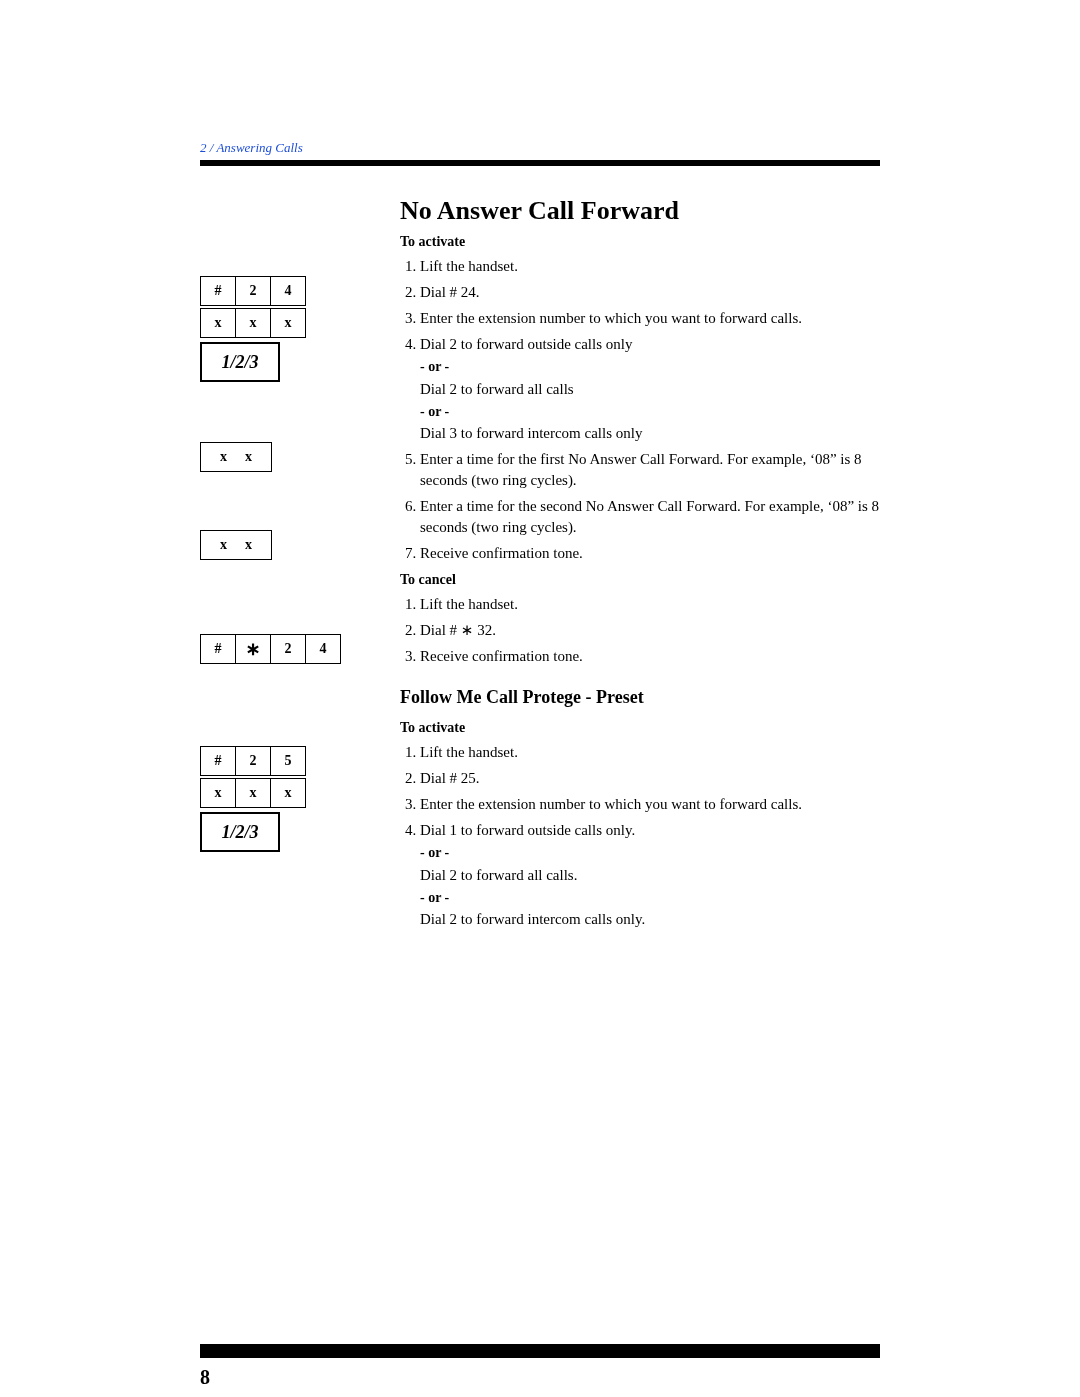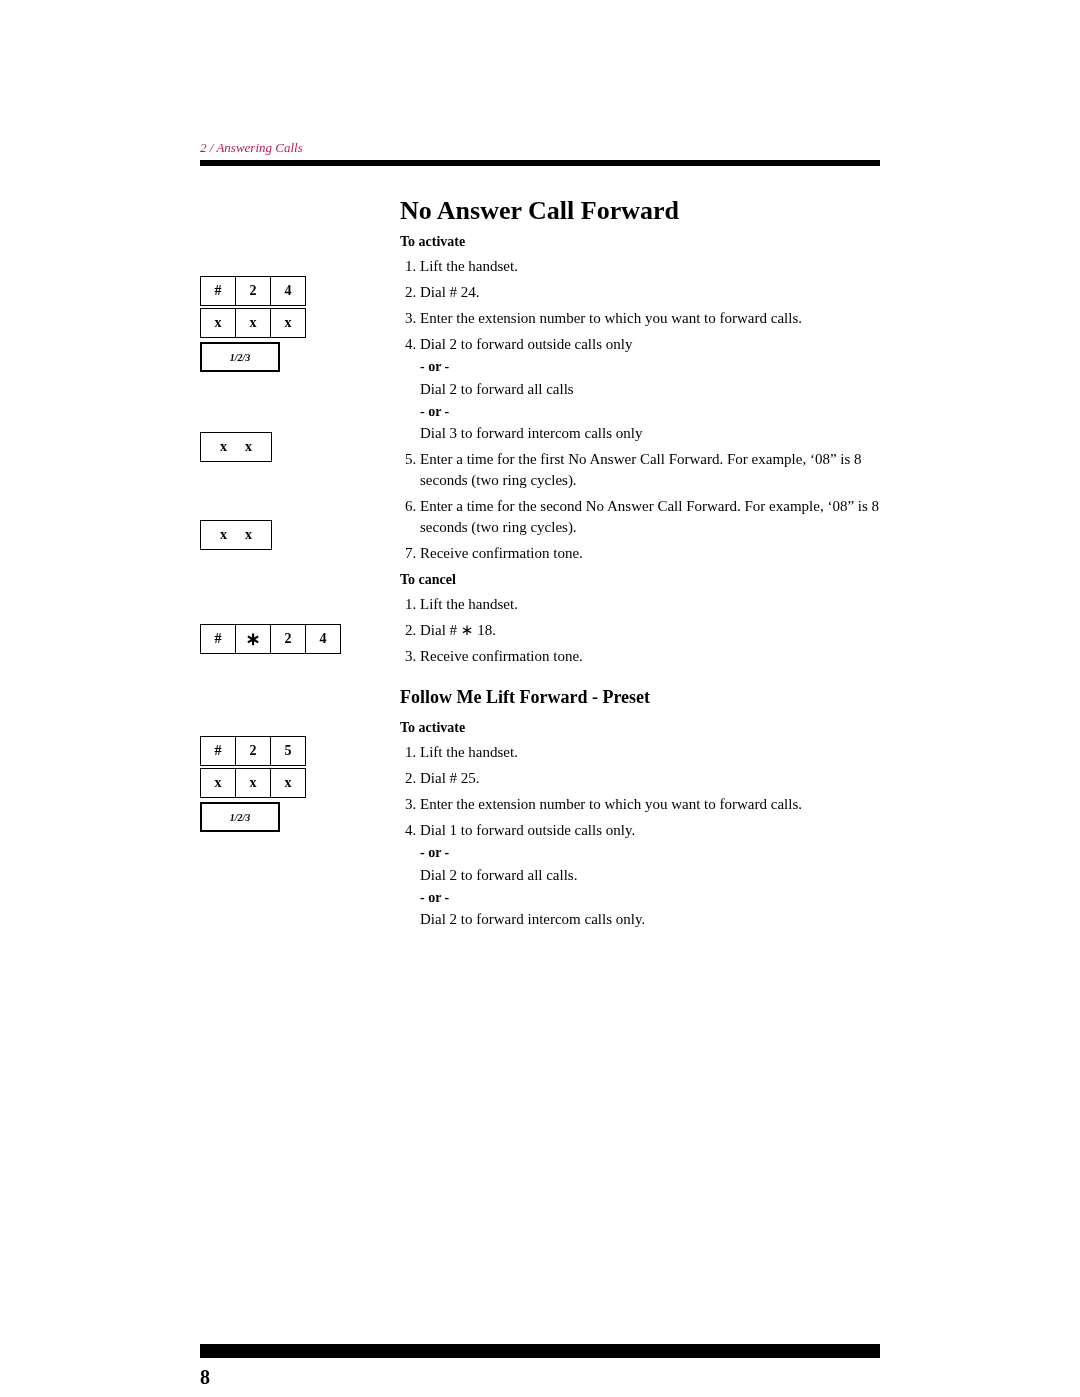--- a/index.html
+++ b/index.html
@@ -20,21 +20,21 @@
       background: #fff;
       position: relative;
       display: flex;
       flex-direction: column;
     }
 
     
     .breadcrumb-area {
       padding: 140px 0 0 200px;
       font-size: 13px;
-      color: #be185d;
+      color: #1d4ed8;
       font-style: italic;
     }
 
     
     .top-rule {
       height: 6px;
       background: #000;
       margin: 4px 200px 0 200px;
     }
 
@@ -111,25 +111,25 @@
       justify-content: center;
       font-size: 14px;
       font-weight: bold;
       background: #fff;
       margin-right: -1px;
     }
 
     .key-label-box {
       border: 2px solid #000;
       width: 80px;
-      height: 30px;
+      height: 40px;
       display: flex;
       align-items: center;
       justify-content: center;
-      font-size: 10px;
+      font-size: 18px;
       font-style: italic;
       font-weight: bold;
       margin-top: 4px;
     }
 
     .key-2cell {
       border: 1.5px solid #000;
       width: 72px;
       height: 30px;
       display: flex;
@@ -283,25 +283,25 @@
           <span>Dial 3 to forward intercom calls only</span>
         </li>
         <li><span>Enter a time for the first No Answer Call Forward. For example, ‘08” is 8 seconds (two ring cycles).</span></li>
         <li><span>Enter a time for the second No Answer Call Forward. For example, ‘08” is 8 seconds (two ring cycles).</span></li>
         <li><span>Receive confirmation tone.</span></li>
       </ol>
 
       <div class="sub-heading">To cancel</div>
       <ol>
         <li><span>Lift the handset.</span></li>
-        <li><span>Dial # ∗ 18.</span></li>
+        <li><span>Dial # ∗ 32.</span></li>
         <li><span>Receive confirmation tone.</span></li>
       </ol>
 
-      <h2 class="sub-title">Follow Me Lift Forward - Preset</h2>
+      <h2 class="sub-title">Follow Me Call Protege - Preset</h2>
 
       <div class="sub-heading">To activate</div>
       <ol>
         <li><span>Lift the handset.</span></li>
         <li><span>Dial # 25.</span></li>
         <li><span>Enter the extension number to which you want to forward calls.</span></li>
         <li>
           <span>Dial 1 to forward outside calls only.</span><br>
           <span class="or-line">- or -</span>
           <span>Dial 2 to forward all calls.</span><br>

